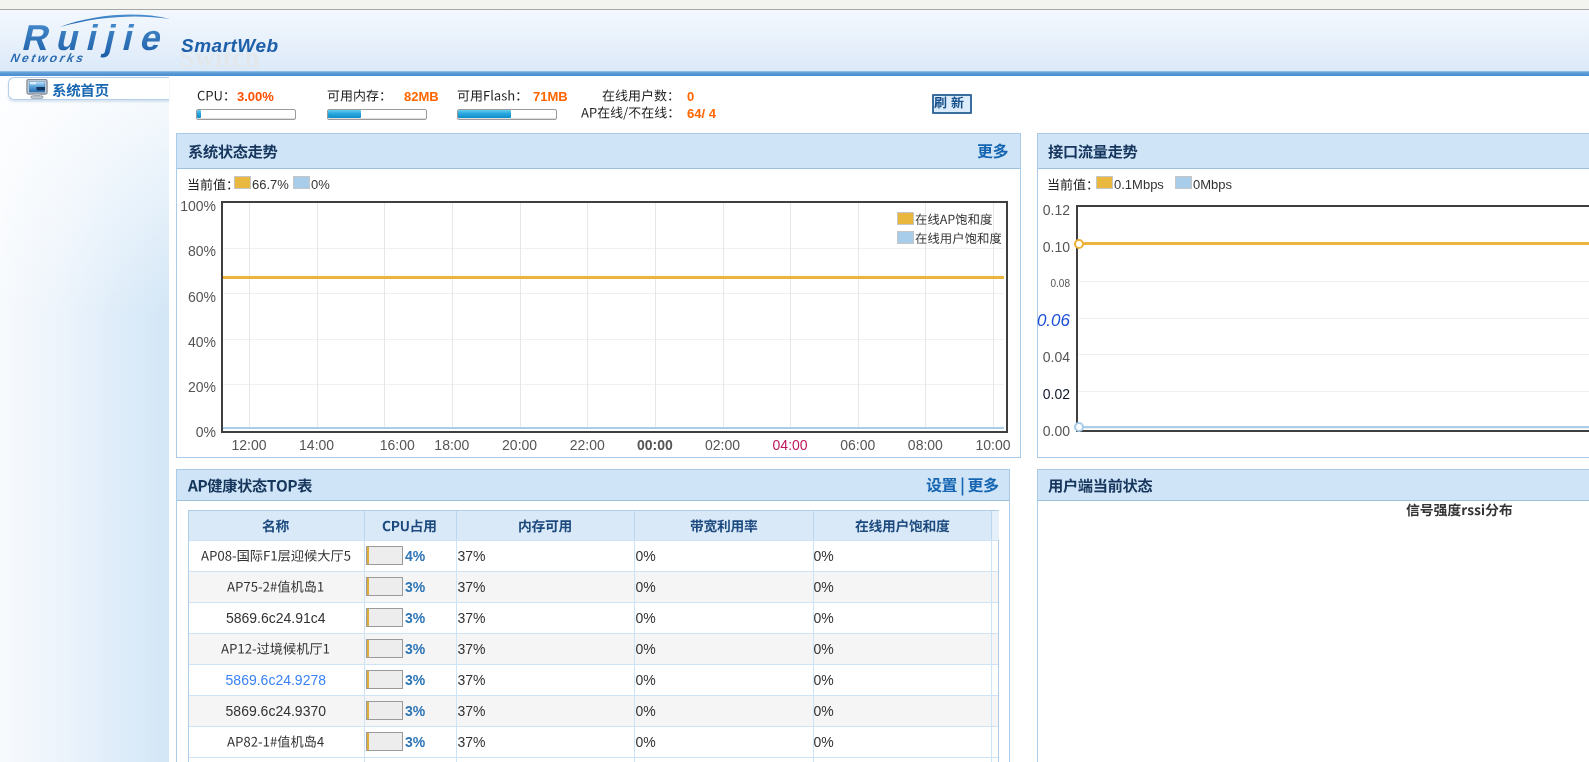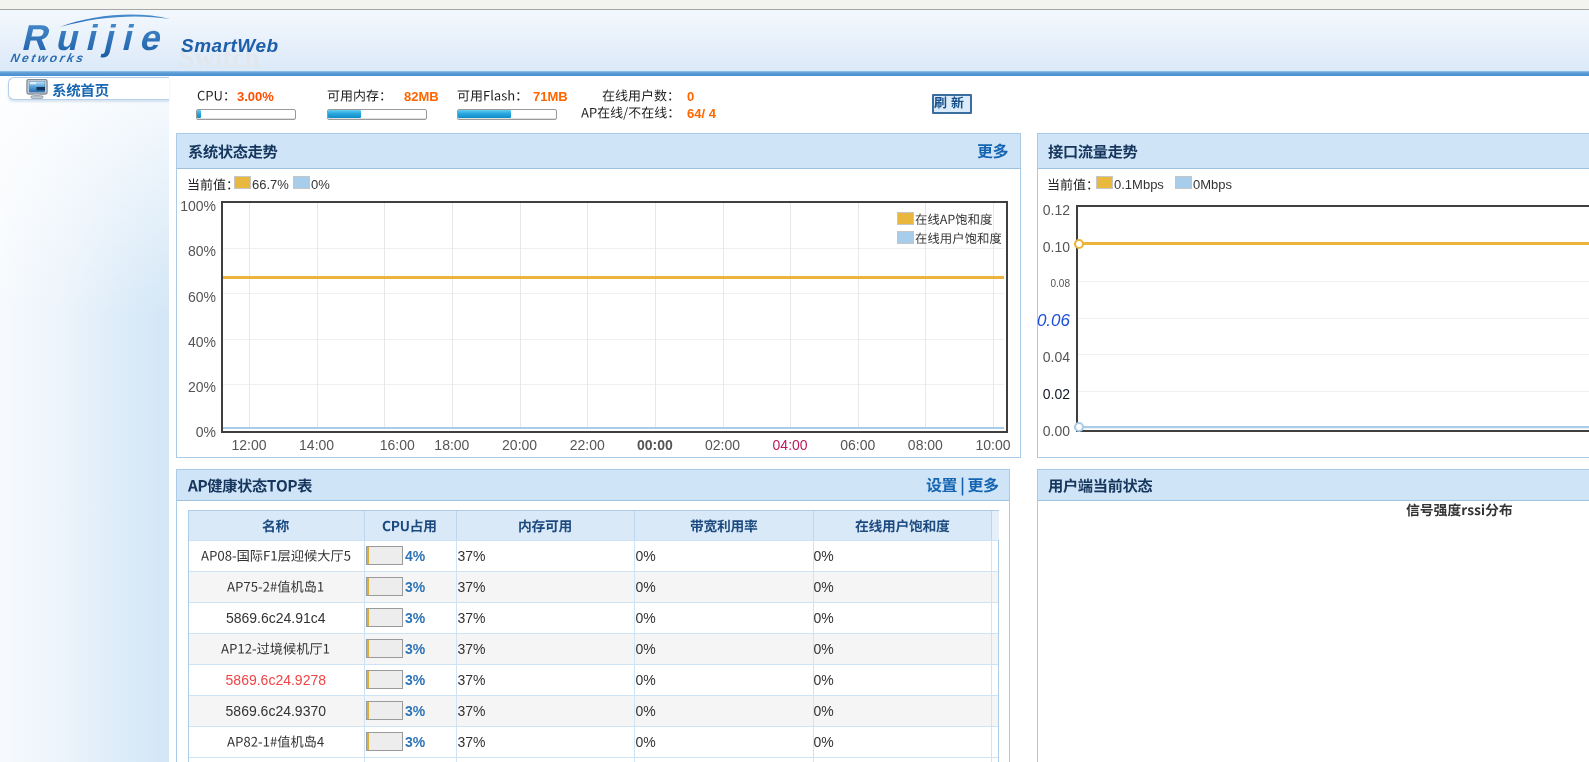--- a/index.html
+++ b/index.html
@@ -197,21 +197,21 @@
 <svg style="position:absolute;left:221.3px;top:642.4px;overflow:visible" width="110.9" height="16.5">
     <path d="M0.1 11.6 3.3 1.9H4.7L8.0 11.6H6.7L5.0 6.2Q4.7 5.4 4.5 4.6Q4.3 3.8 4.0 2.9H4.0Q3.7 3.8 3.5 4.6Q3.2 5.4 3.0 6.2L1.3 11.6ZM1.8 8.7V7.7H6.2V8.7Z M9.4 11.6V1.9H12.1Q13.2 1.9 14.0 2.2Q14.8 2.5 15.3 3.1Q15.7 3.7 15.7 4.8Q15.7 5.8 15.3 6.5Q14.8 7.1 14.0 7.4Q13.2 7.8 12.2 7.8H10.6V11.6ZM10.6 6.8H12.0Q13.3 6.8 13.9 6.3Q14.5 5.8 14.5 4.8Q14.5 3.7 13.9 3.3Q13.2 2.9 12.0 2.9H10.6Z M17.5 11.6V10.6H19.7V3.4H18.0V2.6Q18.6 2.5 19.1 2.3Q19.6 2.2 20.0 1.9H20.9V10.6H22.8V11.6Z M24.3 11.6V10.9Q25.8 9.6 26.8 8.5Q27.8 7.4 28.2 6.4Q28.7 5.5 28.7 4.7Q28.7 4.1 28.5 3.7Q28.3 3.2 27.9 3.0Q27.5 2.7 26.9 2.7Q26.3 2.7 25.8 3.1Q25.3 3.4 24.9 3.9L24.2 3.2Q24.8 2.5 25.5 2.2Q26.2 1.8 27.1 1.8Q28.0 1.8 28.6 2.1Q29.2 2.5 29.6 3.1Q29.9 3.7 29.9 4.6Q29.9 5.6 29.4 6.6Q28.9 7.6 28.1 8.6Q27.2 9.6 26.1 10.7Q26.5 10.6 26.9 10.6Q27.3 10.6 27.7 10.6H30.4V11.6Z M31.6 8.4V7.5H35.0V8.4Z M36.7 1.4 37.4 0.9Q37.8 1.2 38.2 1.6Q38.6 2.0 38.9 2.4Q39.2 2.8 39.4 3.1L38.6 3.7Q38.4 3.4 38.1 3.0Q37.8 2.6 37.4 2.2Q37.0 1.7 36.7 1.4ZM39.1 5.5V10.3H38.1V6.4H36.3V5.5ZM38.6 9.8Q38.8 9.8 39.0 9.9Q39.2 10.0 39.4 10.2Q39.7 10.4 40.0 10.6Q40.7 11.0 41.6 11.1Q42.4 11.2 43.5 11.2Q44.1 11.2 44.7 11.2Q45.4 11.2 46.0 11.2Q46.7 11.1 47.3 11.1Q47.9 11.0 48.3 11.0Q48.3 11.1 48.2 11.3Q48.1 11.5 48.1 11.7Q48.0 11.9 48.0 12.1Q47.7 12.1 47.1 12.1Q46.6 12.1 45.9 12.1Q45.2 12.2 44.6 12.2Q44.0 12.2 43.5 12.2Q42.3 12.2 41.4 12.0Q40.5 11.9 39.8 11.5Q39.4 11.2 39.1 10.9Q38.8 10.7 38.5 10.7Q38.3 10.7 38.0 10.9Q37.8 11.1 37.4 11.5Q37.1 11.9 36.8 12.4L36.1 11.4Q36.8 10.7 37.4 10.2Q38.1 9.8 38.6 9.8ZM40.0 2.9H48.0V3.8H40.0ZM45.1 0.6H46.1V9.1Q46.1 9.6 46.0 9.8Q45.8 10.1 45.5 10.2Q45.1 10.3 44.5 10.4Q43.9 10.4 43.0 10.4Q42.9 10.2 42.8 9.9Q42.7 9.6 42.6 9.4Q43.1 9.4 43.5 9.4Q44.0 9.4 44.3 9.4Q44.6 9.4 44.8 9.4Q45.0 9.4 45.0 9.3Q45.1 9.3 45.1 9.1ZM40.6 5.3 41.4 4.9Q41.8 5.3 42.1 5.8Q42.5 6.2 42.8 6.7Q43.1 7.1 43.3 7.5L42.5 8.0Q42.3 7.6 42.0 7.2Q41.7 6.7 41.3 6.2Q41.0 5.7 40.6 5.3Z M54.1 1.5H60.7V2.3H54.1ZM53.7 3.9H61.0V4.8H53.7ZM55.1 2.6 55.9 2.5Q56.1 2.8 56.2 3.1Q56.4 3.5 56.4 3.8L55.5 4.0Q55.5 3.7 55.4 3.3Q55.2 3.0 55.1 2.6ZM58.7 2.5 59.6 2.7Q59.4 3.1 59.2 3.5Q59.0 4.0 58.8 4.3L58.1 4.1Q58.2 3.7 58.4 3.3Q58.6 2.8 58.7 2.5ZM55.2 7.7V8.5H59.4V7.7ZM55.2 6.1V7.0H59.4V6.1ZM54.3 5.4H60.3V9.2H54.3ZM55.7 9.0H56.6Q56.6 9.8 56.4 10.4Q56.2 11.0 55.8 11.4Q55.5 11.9 54.8 12.2Q54.2 12.5 53.3 12.7Q53.2 12.6 53.1 12.4Q53.1 12.3 53.0 12.2Q52.9 12.0 52.8 11.9Q53.6 11.8 54.2 11.5Q54.7 11.3 55.0 10.9Q55.3 10.6 55.5 10.1Q55.6 9.6 55.7 9.0ZM57.8 9.0H58.7V11.3Q58.7 11.6 58.8 11.7Q59.0 11.7 59.2 11.7Q59.3 11.7 59.5 11.7Q59.7 11.7 59.8 11.7Q60.0 11.7 60.1 11.7Q60.2 11.7 60.3 11.7Q60.5 11.6 60.5 11.4Q60.6 11.2 60.6 10.9Q60.6 10.7 60.6 10.3Q60.7 10.4 61.0 10.5Q61.2 10.6 61.4 10.7Q61.4 11.1 61.3 11.4Q61.3 11.8 61.2 12.0Q61.1 12.3 60.7 12.4Q60.6 12.4 60.4 12.5Q60.1 12.5 59.9 12.5Q59.8 12.5 59.6 12.5Q59.5 12.5 59.3 12.5Q59.1 12.5 59.0 12.5Q58.8 12.5 58.5 12.4Q58.3 12.4 58.1 12.3Q57.9 12.1 57.9 11.9Q57.8 11.7 57.8 11.2ZM56.6 0.6 57.5 0.4Q57.6 0.7 57.8 1.1Q57.9 1.5 58.0 1.7L57.1 2.0Q57.0 1.7 56.8 1.3Q56.7 0.9 56.6 0.6ZM49.5 3.7H53.2V4.7H49.5ZM50.9 0.7H51.9V9.5H50.9ZM49.3 9.9Q49.8 9.8 50.4 9.5Q51.1 9.3 51.8 9.0Q52.5 8.7 53.3 8.5L53.5 9.4Q52.5 9.8 51.4 10.2Q50.4 10.6 49.6 10.9Z M68.9 4.5 69.8 4.7Q69.5 5.7 69.0 6.6Q68.6 7.5 68.0 8.1Q68.0 8.0 67.8 7.9Q67.7 7.8 67.5 7.7Q67.4 7.6 67.3 7.6Q67.8 7.0 68.2 6.2Q68.7 5.4 68.9 4.5ZM68.7 5.8H74.1V6.6H68.7ZM67.4 8.4H74.6V9.2H67.4ZM67.3 3.6H74.6V4.4H67.3ZM71.4 8.7Q71.5 9.1 71.7 9.6Q71.9 10.0 72.3 10.4Q72.7 10.8 73.3 11.2Q73.9 11.5 74.8 11.8Q74.6 11.9 74.5 12.2Q74.3 12.4 74.2 12.6Q73.2 12.3 72.6 11.9Q71.9 11.4 71.5 10.9Q71.1 10.4 70.9 9.8Q70.7 9.3 70.6 8.8ZM70.5 6.2H71.5V8.1Q71.5 8.6 71.3 9.3Q71.2 9.9 70.8 10.5Q70.4 11.1 69.6 11.7Q68.8 12.2 67.6 12.7Q67.5 12.5 67.3 12.3Q67.1 12.1 67.0 12.0Q68.2 11.6 68.9 11.1Q69.6 10.6 69.9 10.1Q70.3 9.6 70.4 9.0Q70.5 8.5 70.5 8.1ZM65.9 3.4H66.8V10.1H65.9ZM65.0 0.6 66.0 0.9Q65.6 2.0 65.2 3.1Q64.7 4.2 64.1 5.2Q63.6 6.2 63.0 7.0Q62.9 6.9 62.8 6.7Q62.8 6.5 62.6 6.3Q62.5 6.1 62.4 6.0Q63.0 5.3 63.5 4.5Q64.0 3.6 64.4 2.6Q64.8 1.6 65.0 0.6ZM63.9 4.1 64.8 3.2 64.9 3.2V12.7H63.9ZM68.1 1.2H72.7V2.0H68.1ZM72.5 1.2H72.6L72.7 1.1L73.4 1.2Q73.3 1.9 73.2 2.7Q73.1 3.4 73.0 4.1L72.1 4.0Q72.1 3.5 72.2 3.0Q72.3 2.5 72.4 2.1Q72.4 1.6 72.5 1.3Z M82.4 1.3H85.7V2.2H82.4ZM81.8 1.3H82.8V5.5Q82.8 6.3 82.7 7.3Q82.6 8.2 82.4 9.2Q82.2 10.2 81.7 11.0Q81.3 11.9 80.6 12.7Q80.5 12.6 80.4 12.5Q80.2 12.3 80.1 12.2Q79.9 12.1 79.8 12.0Q80.5 11.3 80.9 10.5Q81.3 9.7 81.5 8.9Q81.7 8.0 81.7 7.1Q81.8 6.3 81.8 5.5ZM85.2 1.3H86.2V10.8Q86.2 11.1 86.2 11.3Q86.2 11.5 86.3 11.5Q86.4 11.6 86.5 11.6Q86.6 11.6 86.7 11.6Q86.8 11.6 86.9 11.6Q87.1 11.6 87.2 11.5Q87.2 11.5 87.3 11.4Q87.3 11.3 87.3 11.0Q87.3 10.8 87.4 10.3Q87.4 9.8 87.4 9.1Q87.5 9.3 87.7 9.4Q88.0 9.5 88.1 9.6Q88.1 9.9 88.1 10.3Q88.1 10.8 88.1 11.1Q88.1 11.4 88.0 11.6Q87.9 12.2 87.7 12.4Q87.5 12.4 87.3 12.5Q87.2 12.5 87.0 12.5Q86.8 12.5 86.6 12.5Q86.4 12.5 86.3 12.5Q86.1 12.5 85.9 12.5Q85.7 12.4 85.5 12.3Q85.4 12.2 85.4 12.0Q85.3 11.9 85.3 11.6Q85.2 11.3 85.2 10.7ZM75.9 3.4H81.0V4.3H75.9ZM78.1 0.5H79.1V12.7H78.1ZM78.1 3.9 78.7 4.2Q78.5 5.0 78.2 5.8Q78.0 6.7 77.6 7.5Q77.3 8.3 76.9 9.0Q76.5 9.7 76.1 10.2Q76.0 10.0 75.9 9.7Q75.7 9.5 75.6 9.3Q76.0 8.9 76.3 8.2Q76.7 7.6 77.0 6.9Q77.4 6.2 77.6 5.4Q77.9 4.7 78.1 3.9ZM79.0 5.4Q79.1 5.5 79.4 5.8Q79.7 6.2 80.0 6.5Q80.4 6.9 80.7 7.3Q81.0 7.6 81.1 7.7L80.5 8.5Q80.3 8.3 80.1 7.9Q79.8 7.6 79.5 7.2Q79.2 6.8 78.9 6.4Q78.6 6.1 78.5 5.9Z M90.6 1.3H101.0V2.3H90.6ZM90.1 1.3H91.1V5.8Q91.1 6.6 91.0 7.5Q91.0 8.4 90.8 9.3Q90.7 10.2 90.4 11.1Q90.1 11.9 89.7 12.6Q89.6 12.5 89.5 12.4Q89.3 12.3 89.1 12.2Q89.0 12.0 88.9 12.0Q89.3 11.3 89.5 10.6Q89.8 9.8 89.9 9.0Q90.0 8.2 90.0 7.4Q90.1 6.6 90.1 5.8ZM91.8 4.4H100.7V5.3H91.8ZM96.1 4.8H97.1V11.4Q97.1 11.9 97.0 12.1Q96.8 12.3 96.5 12.5Q96.1 12.6 95.5 12.6Q94.9 12.6 94.0 12.6Q93.9 12.4 93.8 12.1Q93.7 11.9 93.6 11.6Q94.1 11.7 94.5 11.7Q95.0 11.7 95.3 11.7Q95.6 11.7 95.8 11.7Q96.0 11.6 96.0 11.6Q96.1 11.5 96.1 11.4Z M102.8 11.6V10.6H104.9V3.4H103.2V2.6Q103.9 2.5 104.3 2.3Q104.8 2.2 105.2 1.9H106.1V10.6H108.1V11.6Z" fill="#333"></path>
   </svg>
 <div style="position:absolute;left:366px;top:639px;width:35px;height:17px;background:#ededed;border:1px solid #9a9a9a"></div>
 <div style="position:absolute;left:367px;top:640px;width:2px;height:17px;background:#ddae38"></div>
 <div style="position:absolute;left:405px;top:642.1px;font-size:14px;line-height:14px;color:#2e75b6;white-space:nowrap;font-weight:700;">3%</div>
 <div style="position:absolute;left:457.5px;top:642.1px;font-size:14px;line-height:14px;color:#333;white-space:nowrap;">37%</div>
 <div style="position:absolute;left:635.5px;top:642.1px;font-size:14px;line-height:14px;color:#333;white-space:nowrap;">0%</div>
 <div style="position:absolute;left:813.5px;top:642.1px;font-size:14px;line-height:14px;color:#333;white-space:nowrap;">0%</div>
 <div style="position:absolute;left:189px;top:664px;width:809px;height:1px;background:#cfe3f6"></div>
-<div style="position:absolute;left:275.8px;top:673.1px;font-size:14px;line-height:14px;color:#ef4444;white-space:nowrap;transform:translateX(-50%);">5869.6c24.9278</div>
+<div style="position:absolute;left:275.8px;top:673.1px;font-size:14px;line-height:14px;color:#3b82f6;white-space:nowrap;transform:translateX(-50%);">5869.6c24.9278</div>
 <div style="position:absolute;left:366px;top:670px;width:35px;height:17px;background:#ededed;border:1px solid #9a9a9a"></div>
 <div style="position:absolute;left:367px;top:671px;width:2px;height:17px;background:#ddae38"></div>
 <div style="position:absolute;left:405px;top:673.1px;font-size:14px;line-height:14px;color:#2e75b6;white-space:nowrap;font-weight:700;">3%</div>
 <div style="position:absolute;left:457.5px;top:673.1px;font-size:14px;line-height:14px;color:#333;white-space:nowrap;">37%</div>
 <div style="position:absolute;left:635.5px;top:673.1px;font-size:14px;line-height:14px;color:#333;white-space:nowrap;">0%</div>
 <div style="position:absolute;left:813.5px;top:673.1px;font-size:14px;line-height:14px;color:#333;white-space:nowrap;">0%</div>
 <div style="position:absolute;left:189px;top:695px;width:809px;height:31px;background:#f5f5f5"></div>
 <div style="position:absolute;left:189px;top:695px;width:809px;height:1px;background:#cfe3f6"></div>
 <div style="position:absolute;left:275.8px;top:704.1px;font-size:14px;line-height:14px;color:#333;white-space:nowrap;transform:translateX(-50%);">5869.6c24.9370</div>
 <div style="position:absolute;left:366px;top:701px;width:35px;height:17px;background:#ededed;border:1px solid #9a9a9a"></div>

